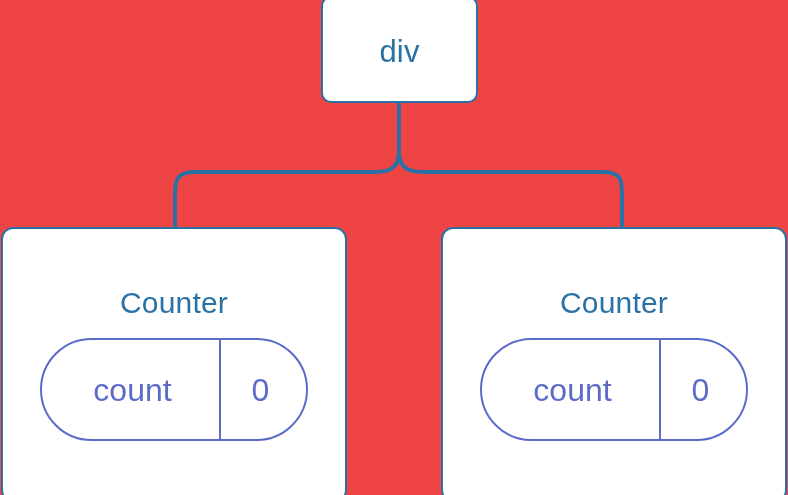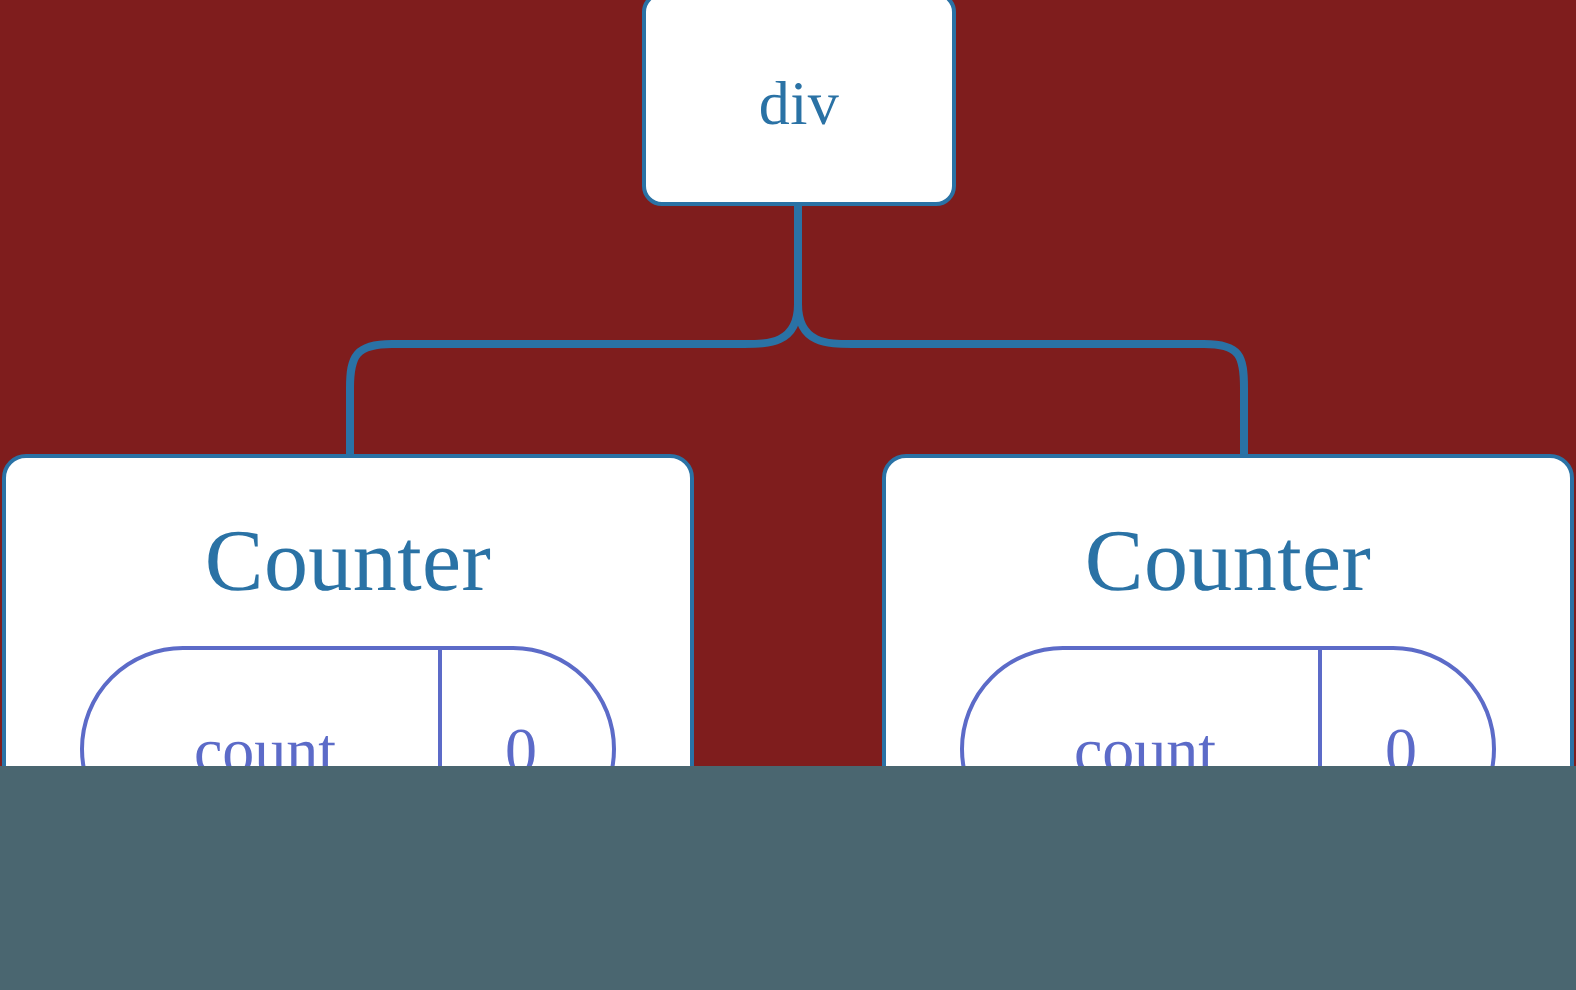--- a/index.html
+++ b/index.html
@@ -4,24 +4,24 @@
 <title>Component Tree Diagram</title>
 <style>
   html, body {
     margin: 0;
     padding: 0;
     background: #4a6670;
   }
   #canvas {
     position: relative;
     width: 788px;
-    height: 383px;
-    background: #7f1d1d;
+    height: 495px;
+    background: #ef4444;
     overflow: hidden;
-    font-family: Liberation Serif, serif;
+    font-family: Liberation Sans, sans-serif;
     -webkit-font-smoothing: antialiased;
   }
 
   
   #connectors {
     position: absolute;
     left: 0;
     top: 0;
     width: 788px;
     height: 495px;
@@ -62,24 +62,24 @@
     height: 275px;
     border-radius: 12px;
     display: flex;
     flex-direction: column;
     align-items: center;
   }
   .node-card.left  { left: 1px; }
   .node-card.right { left: 441px; }
 
   .node-card .node-title {
-    font-size: 44px;
+    font-size: 30px;
     color: #2a72a5;
     line-height: 1;
-    margin-top: 30px;
+    margin-top: 59px;
     letter-spacing: 0.2px;
   }
 
   
   .state-pill {
     position: relative;
     box-sizing: border-box;
     margin-top: 20px;
     width: 268px;
     height: 103px;

